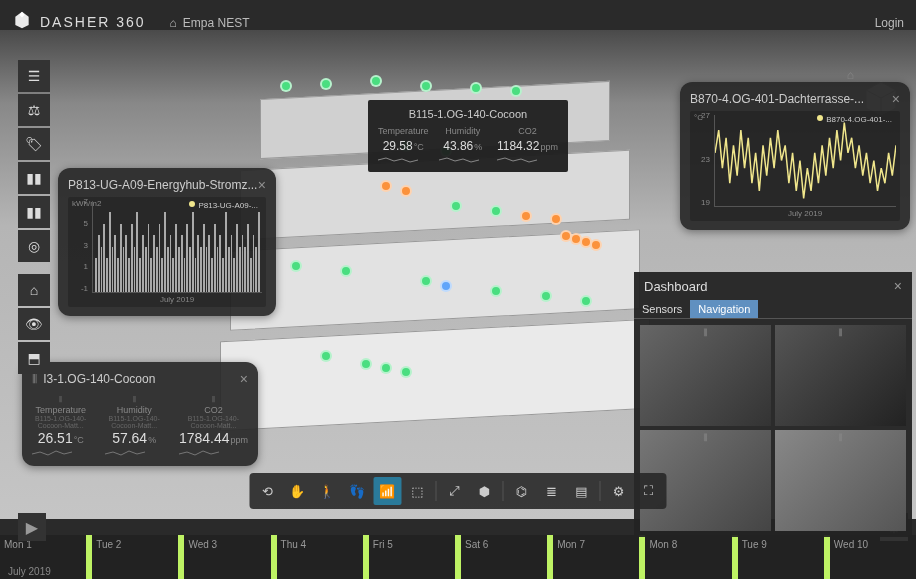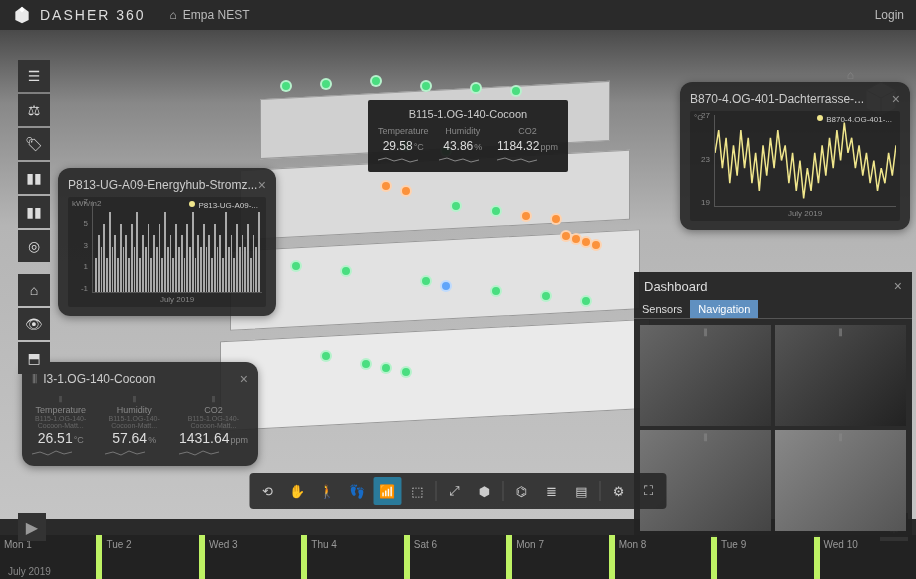--- a/index.html
+++ b/index.html
@@ -1,17 +1,17 @@
 <!DOCTYPE html>
 <html><head>
 <meta charset="utf-8">
 <style>
 *{margin:0;padding:0;box-sizing:border-box;font-family:-apple-system,BlinkMacSystemFont,"Segoe UI",Arial,sans-serif}
 body{width:916px;height:579px;background:#b8b8b8;overflow:hidden;position:relative}
-.topbar{height:30px;background:#2a2a2a;display:flex;align-items:center;padding:0 12px;color:#ddd;position:relative;z-index:100}
+.topbar{height:30px;background:#2a2a2a;display:flex;align-items:flex-end;padding:0 12px;color:#ddd;position:relative;z-index:100}
 .logo{width:20px;height:20px;margin-right:8px}
 .app-title{font-size:14px;letter-spacing:2px;font-weight:300}
 .project-link{margin-left:24px;display:flex;align-items:center;gap:6px;font-size:12px;color:#bbb}
 .login{margin-left:auto;font-size:12px;color:#bbb;cursor:pointer}
 .workspace{position:absolute;top:30px;left:0;right:0;bottom:60px;background:linear-gradient(180deg,#4a4a4a 0%,#888 15%,#b5b5b5 40%,#c5c5c5 100%)}
 .building{position:absolute;left:140px;top:20px;width:560px;height:420px}
 .floor{position:absolute;background:#e8e8e8;border:1px solid #999;transform:skewY(-3deg)}
 .floor.f1{left:120px;top:40px;width:350px;height:60px;background:#d0d0d0}
 .floor.f2{left:100px;top:110px;width:390px;height:70px;background:#dadada}
 .floor.f3{left:90px;top:190px;width:410px;height:80px;background:#e2e2e2}
@@ -310,21 +310,21 @@
         <div class="metric-label" style="font-size:7px;opacity:.6">B115-1.OG-140-Cocoon-Matt...</div>
         <div><span class="metric-val">57.64</span><span class="metric-unit">%</span></div>
         <svg class="metric-spark" viewBox="0 0 40 8">
           <polyline points="0,5 8,3 16,6 24,2 32,5 40,3" stroke="#777" fill="none"></polyline>
         </svg>
       </div>
       <div class="metric">
         <div style="font-size:8px;color:#666">⦀</div>
         <div class="metric-label">CO2</div>
         <div class="metric-label" style="font-size:7px;opacity:.6">B115-1.OG-140-Cocoon-Matt...</div>
-        <div><span class="metric-val">1431.64</span><span class="metric-unit">ppm</span></div>
+        <div><span class="metric-val">1784.44</span><span class="metric-unit">ppm</span></div>
         <svg class="metric-spark" viewBox="0 0 40 8">
           <polyline points="0,5 8,3 16,6 24,2 32,5 40,3" stroke="#777" fill="none"></polyline>
         </svg>
       </div>
     </div>
 </div>
 
 <div class="dashboard">
   <div class="dashboard-head">
     <span>Dashboard</span>
@@ -364,20 +364,21 @@
 <div class="timeline">
   <div class="timeline-top">
     <div class="play-btn">▶</div>
     <div class="gear-btn">⚙</div>
   </div>
   <div class="timeline-days" id="timeline-days">
       <div class="day">Mon 1</div>
       <div class="day">Tue 2</div>
       <div class="day">Wed 3</div>
       <div class="day">Thu 4</div>
+      <div class="day">Fri 5</div>
       <div class="day">Sat 6</div>
       <div class="day">Mon 7</div>
       <div class="day">Mon 8</div>
       <div class="day">Tue 9</div>
       <div class="day">Wed 10</div>
     </div>
   <div class="timeline-label">July 2019</div>
 </div>
 
 </body></html>

